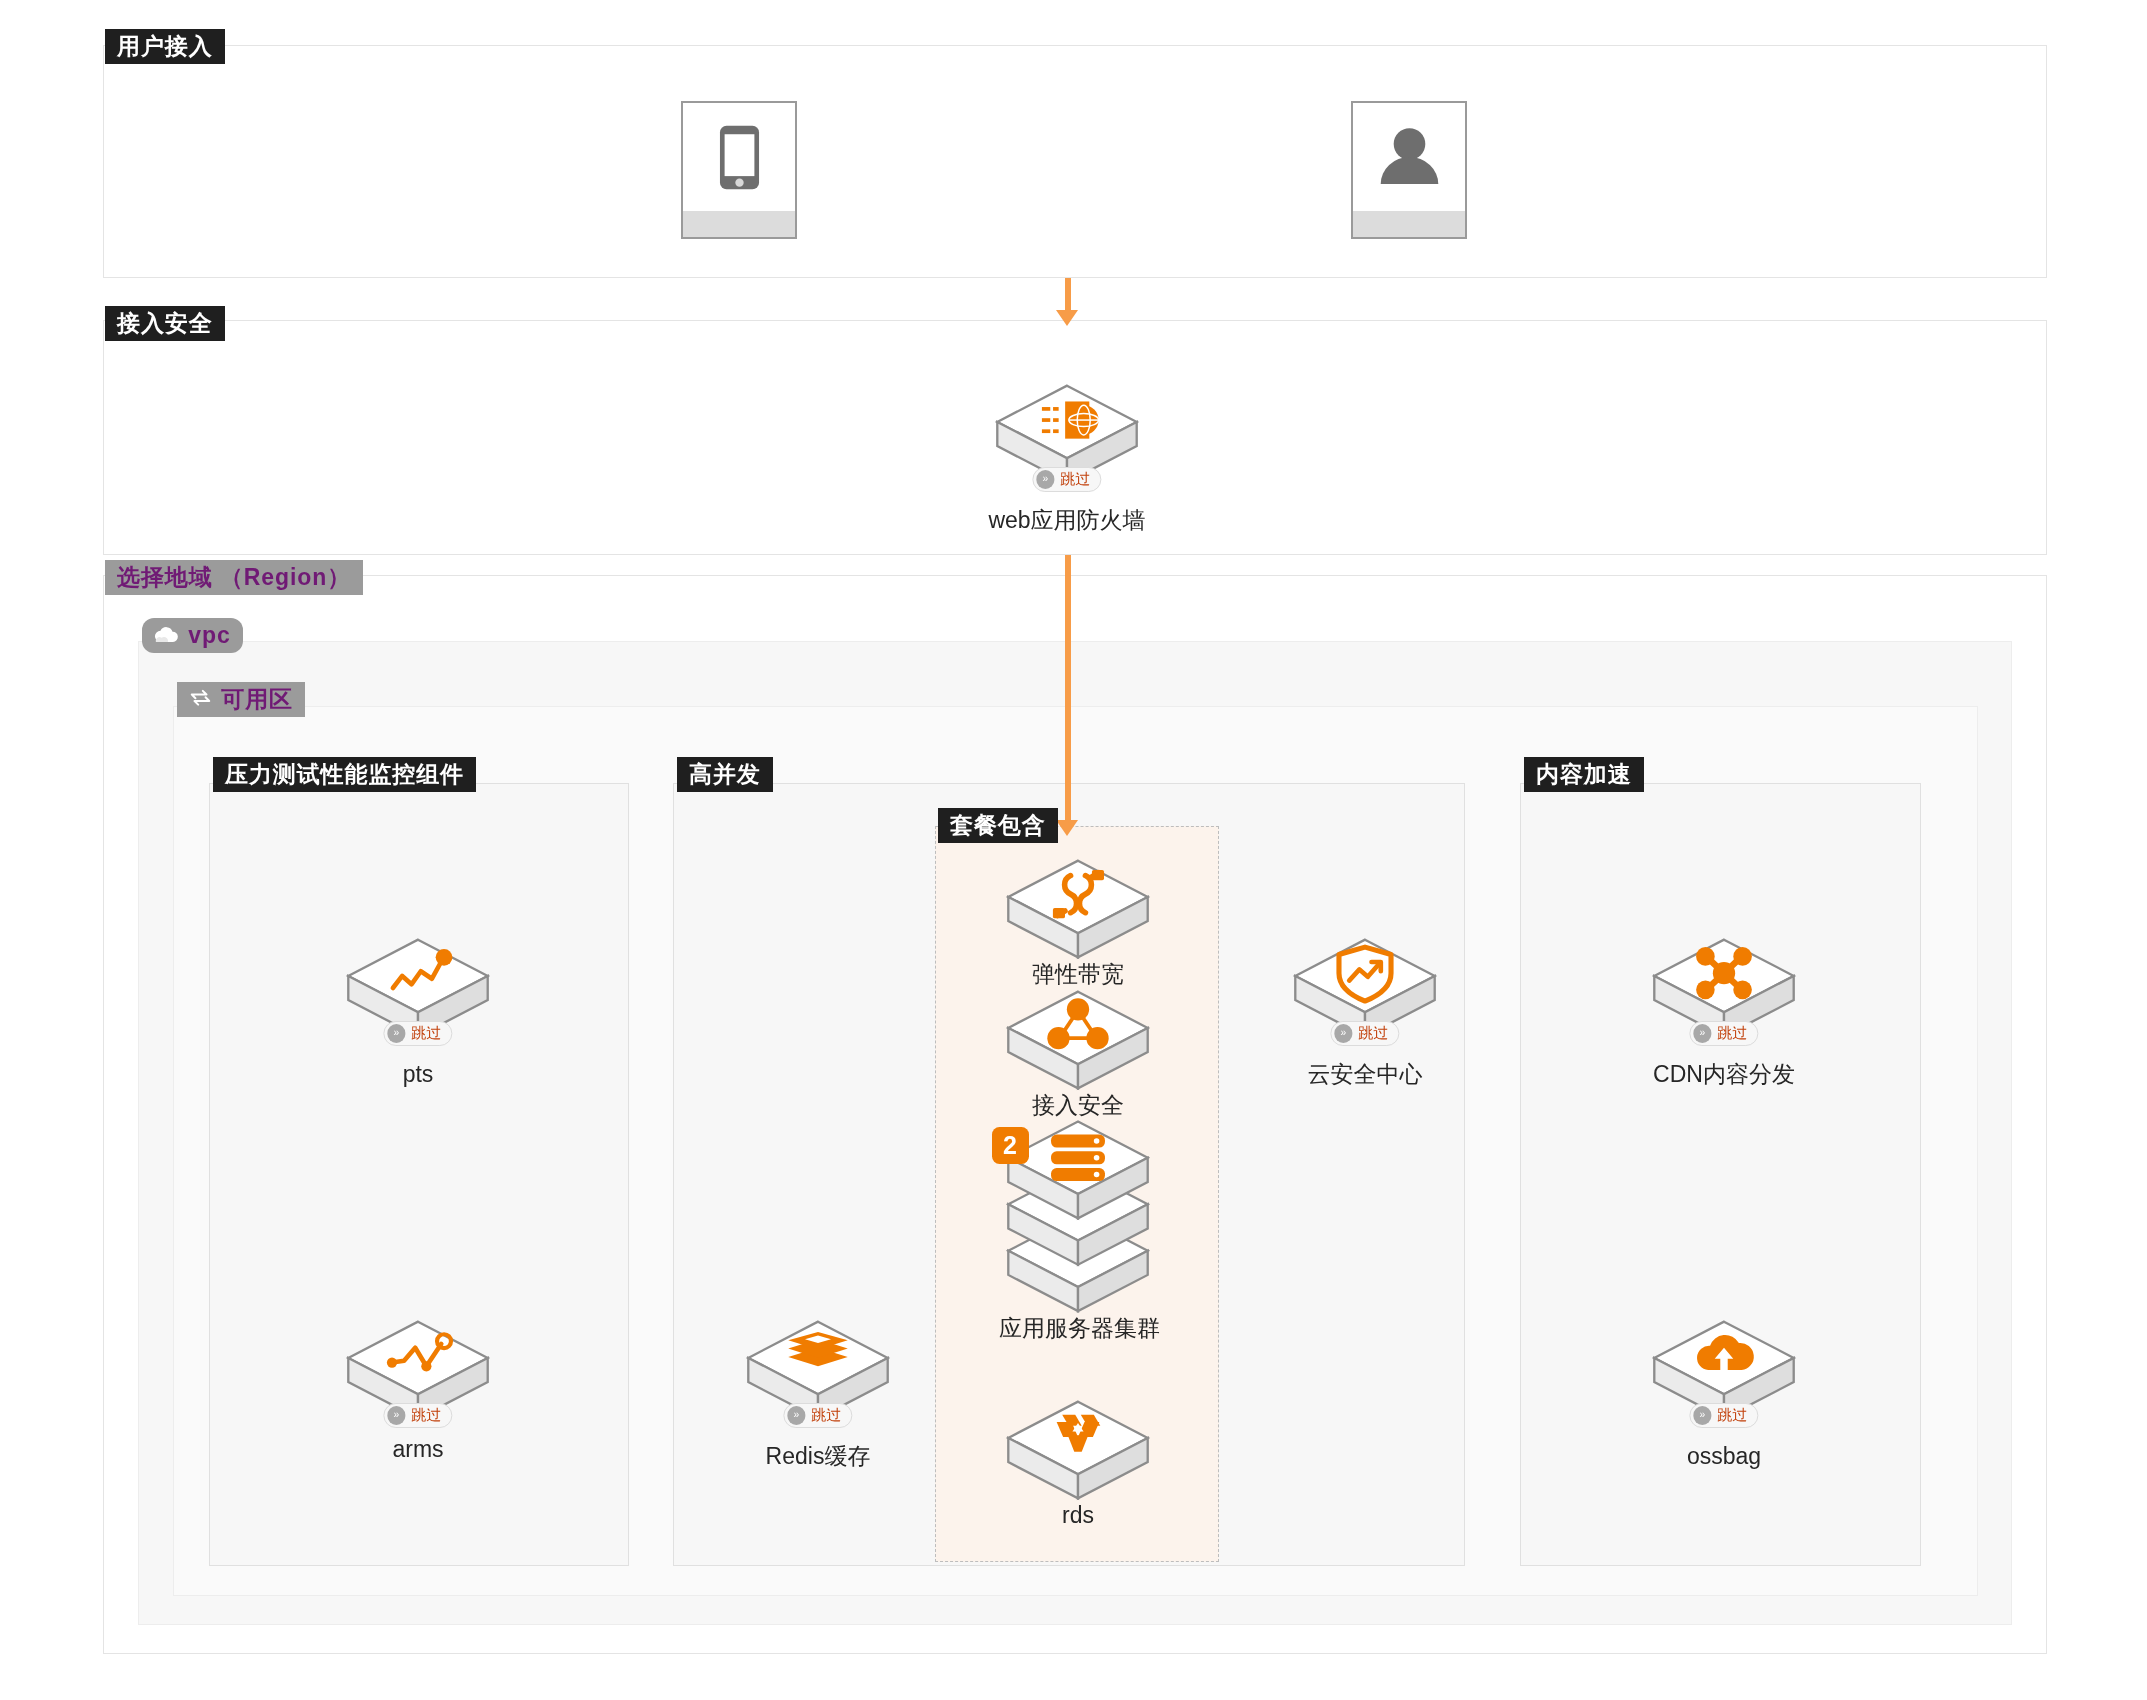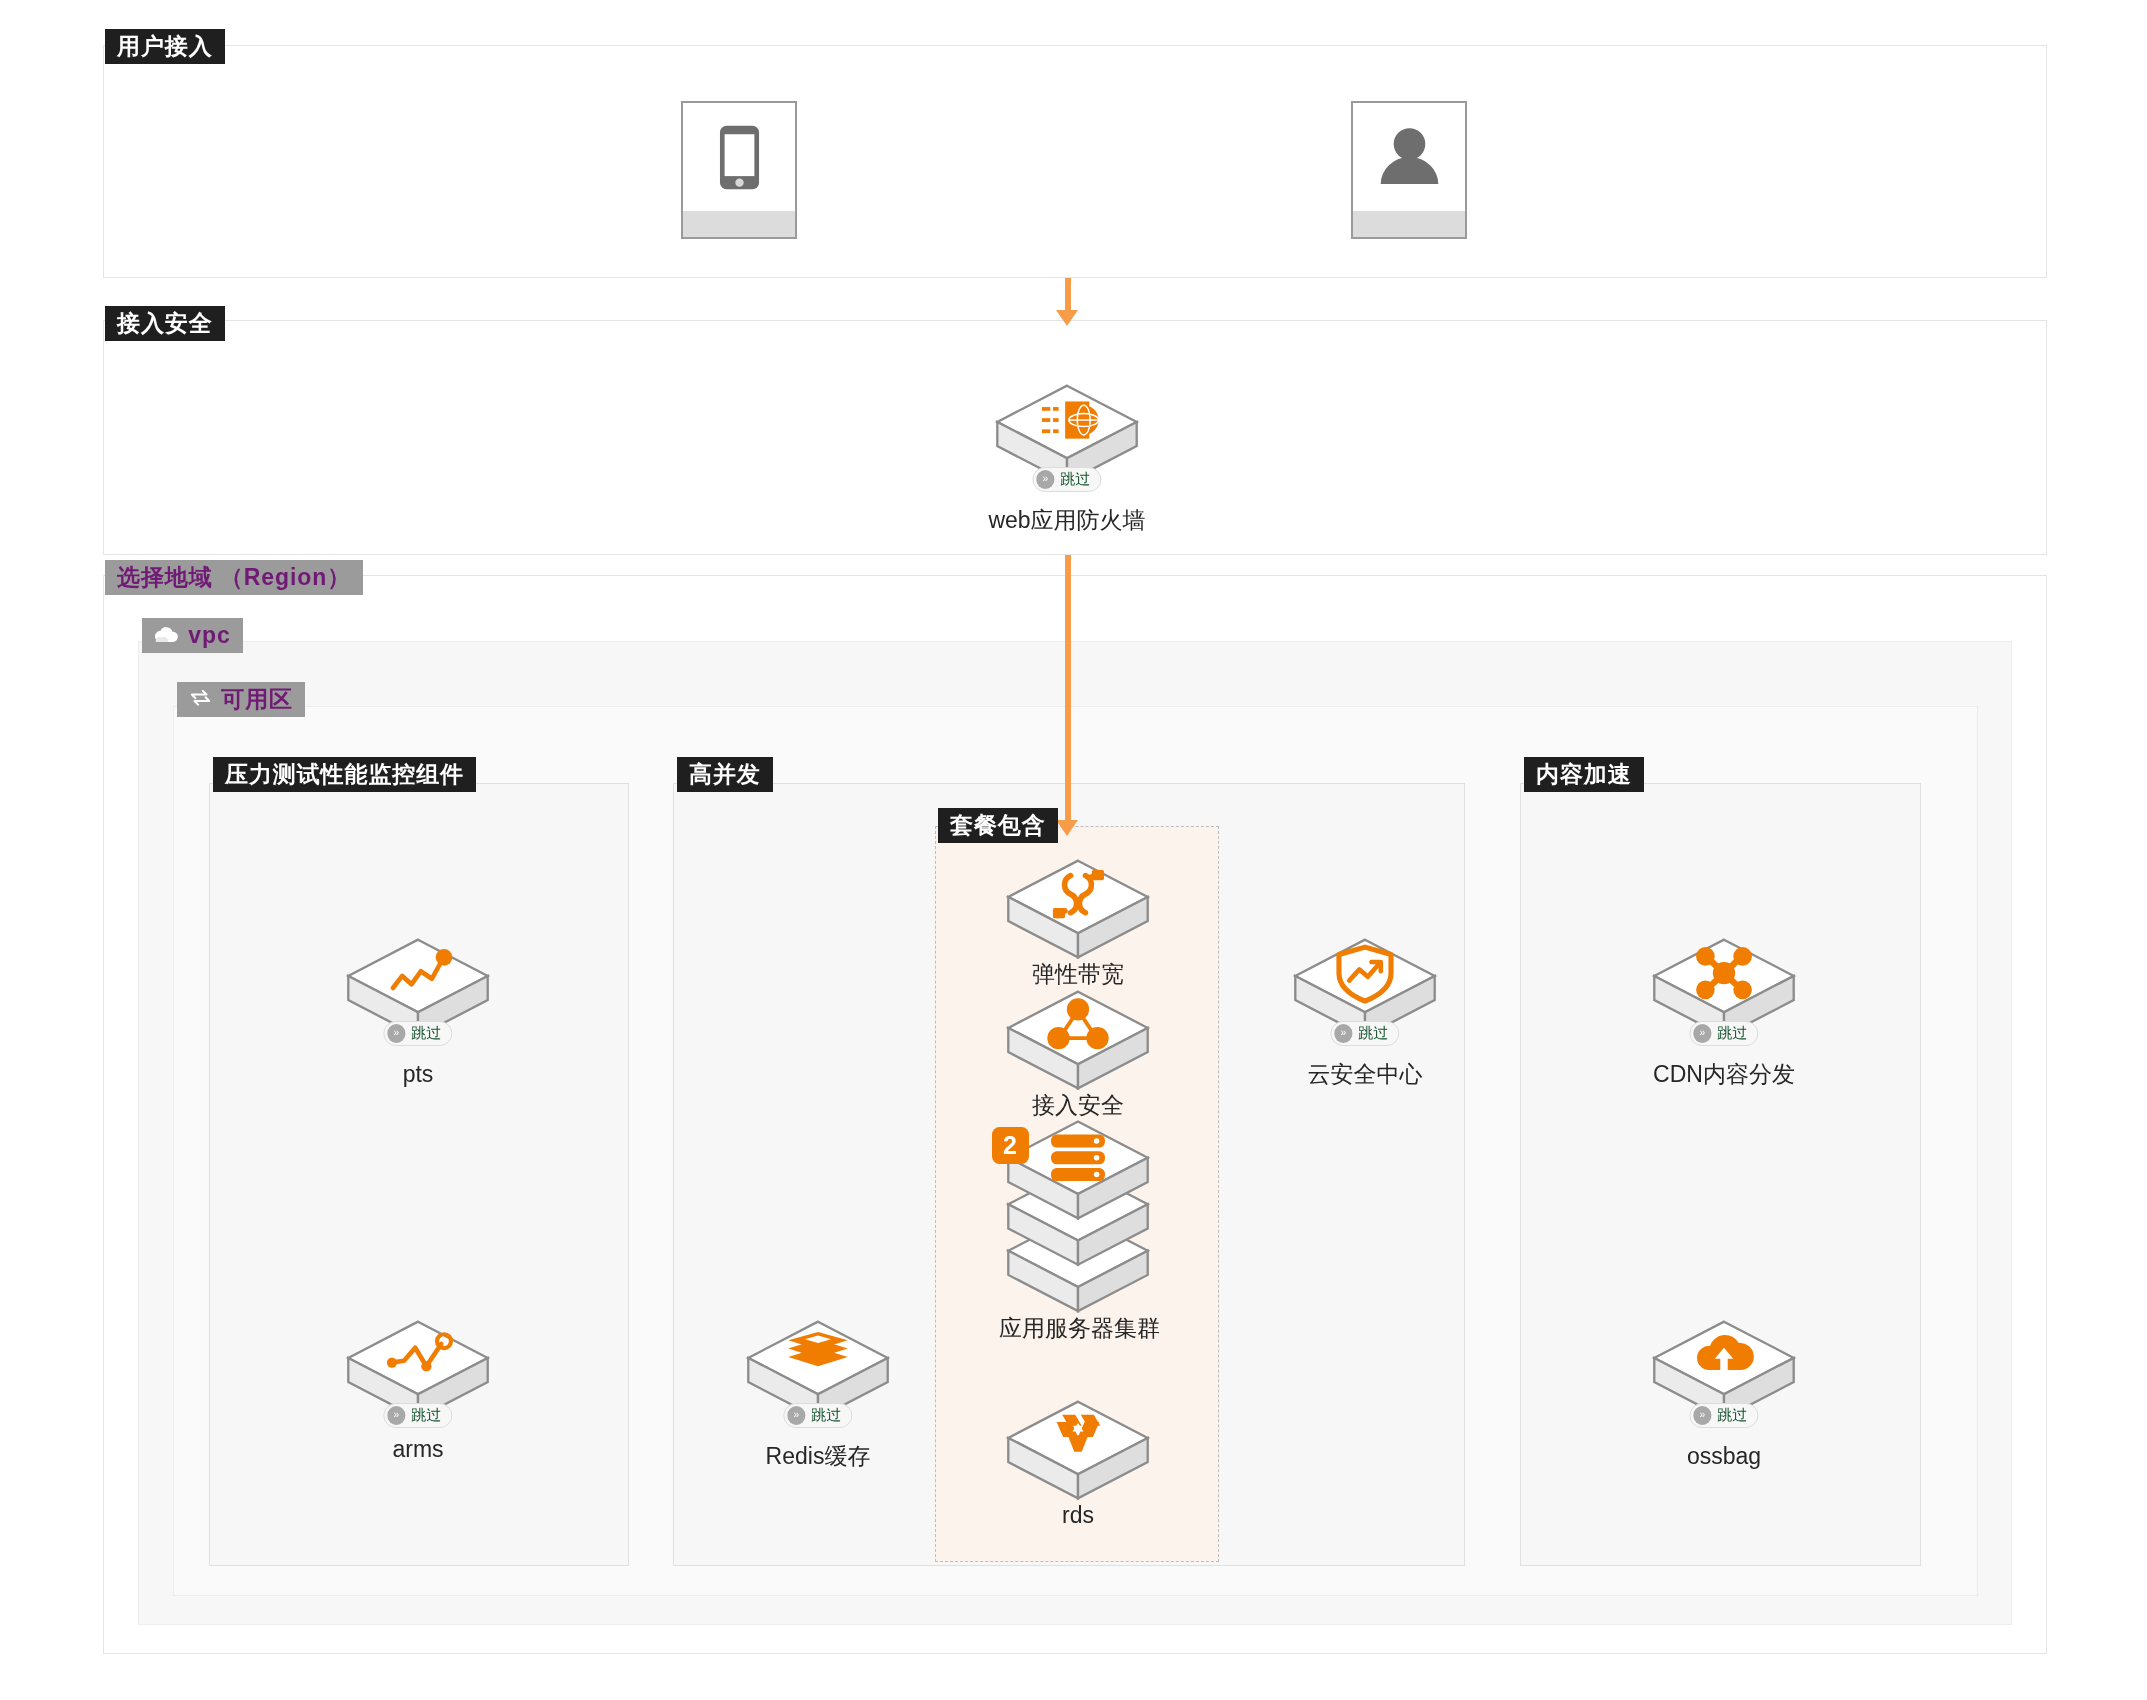--- a/index.html
+++ b/index.html
@@ -116,21 +116,21 @@
     width: 18.6px; height: 18.6px;
     border-radius: 50%;
     background: #a8a8a8;
     color: #ffffff;
     font-size: 10.3px;
     line-height: 18.6px;
     text-align: center;
   }
   .skip-badge .txt {
     font-size: 15px;
-    color: #14532d;
+    color: #c2410c;
   }
   .count-badge {
     position: absolute;
     left: -7.5px;
     top: 13px;
     width: 37px; height: 37px;
     background: #f07c00;
     border-radius: 7.5px;
     color: #ffffff;
     font-size: 25px;
@@ -227,21 +227,21 @@
     <div class="node-label" style="margin-top:17px;">web应用防火墙</div>
   </div>
 
   <div class="arrow-line" style="left:1065px; top:555px; height:273px;"></div>
   <div class="arrow-head" style="left:1056px; top:820px;"></div>
 
   <div class="section" style="left:103px; top:575px; width:1944px; height:1079px;"></div>
   <div class="band-label gray" style="left:105px; top:560px;">选择地域 （Region）</div>
 
   <div class="vpc-box" style="left:138px; top:641px; width:1874px; height:984px;"></div>
-  <div class="band-label gray" style="left:142px; top:618px; display:flex; align-items:center; gap:9.3px;">
+  <div class="band-label gray" style="left:142px; top:618px; display:flex; align-items:center; gap:9.3px;border-radius:12px;">
     <span style="display:inline-block;">
       <svg width="25" height="17" viewBox="0 0 27 18">
         <path d="M7 17 A6 6 0 0 1 7 5 A7 7 0 0 1 20 6 A5.5 5.5 0 0 1 20.5 17 Z" fill="#ffffff"></path>
         <path d="M2 17 A4 4 0 0 1 8 12.5 A5 5 0 0 1 14 13 A4 4 0 0 1 15 17 Z" fill="#e8e8e8"></path>
       </svg>
     </span>
     <span>vpc</span>
   </div>
 
   <div class="az-box" style="left:173px; top:706px; width:1805px; height:890px;"></div>

